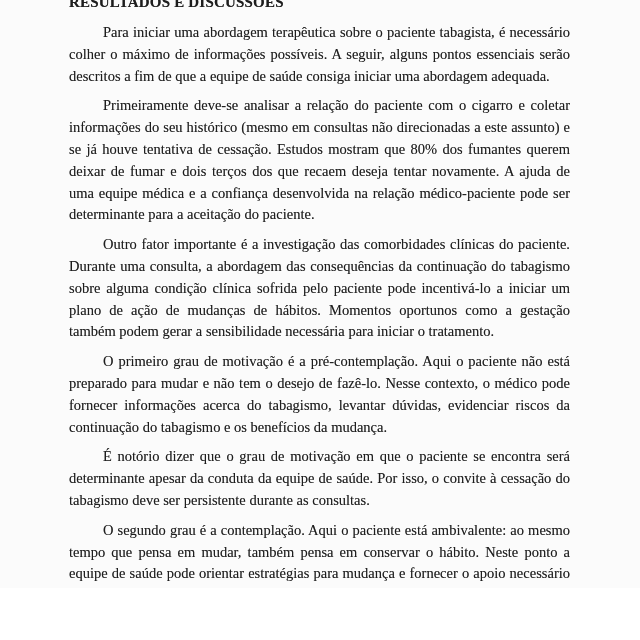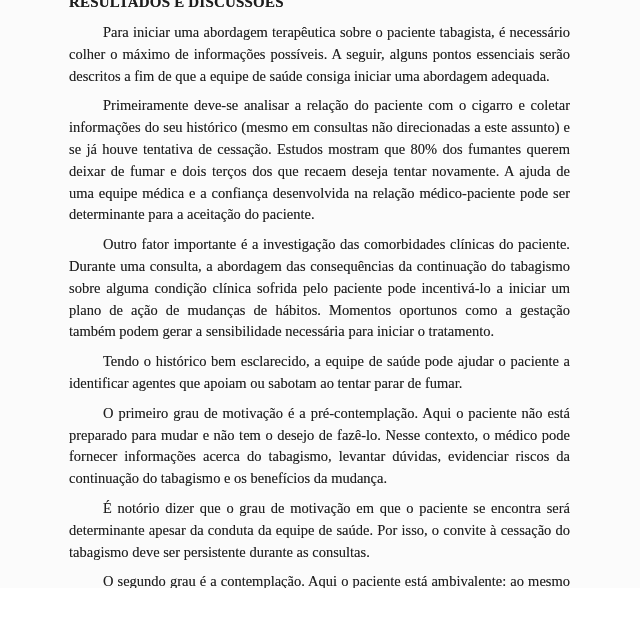--- a/index.html
+++ b/index.html
@@ -51,19 +51,18 @@
 <body>
 
 <div class="page">
 
   <h1 class="heading">RESULTADOS E DISCUSSÕES</h1>
 
   <div class="body-text">
     <p>Para iniciar uma abordagem terapêutica sobre o paciente tabagista, é necessário colher o máximo de informações possíveis. A seguir, alguns pontos essenciais serão descritos a fim de que a equipe de saúde consiga iniciar uma abordagem adequada.</p>
     <p>Primeiramente deve-se analisar a relação do paciente com o cigarro e coletar informações do seu histórico (mesmo em consultas não direcionadas a este assunto) e se já houve tentativa de cessação. Estudos mostram que 80% dos fumantes querem deixar de fumar e dois terços dos que recaem deseja tentar novamente. A ajuda de uma equipe médica e a confiança desenvolvida na relação médico-paciente pode ser determinante para a aceitação do paciente.</p>
     <p>Outro fator importante é a investigação das comorbidades clínicas do paciente. Durante uma consulta, a abordagem das consequências da continuação do tabagismo sobre alguma condição clínica sofrida pelo paciente pode incentivá-lo a iniciar um plano de ação de mudanças de hábitos. Momentos oportunos como a gestação também podem gerar a sensibilidade necessária para iniciar o tratamento.</p>
-    <p>Tendo o histórico bem esclarecido, a equipe de saúde pode ajudar o paciente a identificar agentes que apoiam ou sabotam ao tentar parar de fumar.</p>
     <p>O primeiro grau de motivação é a pré-contemplação. Aqui o paciente não está preparado para mudar e não tem o desejo de fazê-lo. Nesse contexto, o médico pode fornecer informações acerca do tabagismo, levantar dúvidas, evidenciar riscos da continuação do tabagismo e os benefícios da mudança.</p>
     <p>É notório dizer que o grau de motivação em que o paciente se encontra será determinante apesar da conduta da equipe de saúde. Por isso, o convite à cessação do tabagismo deve ser persistente durante as consultas.</p>
     <p>O segundo grau é a contemplação. Aqui o paciente está ambivalente: ao mesmo tempo que pensa em mudar, também pensa em conservar o hábito. Neste ponto a equipe de saúde pode orientar estratégias para mudança e fornecer o apoio necessário para caso o paciente decida</p>
   </div>
 
 </div>
 
 </body></html>

